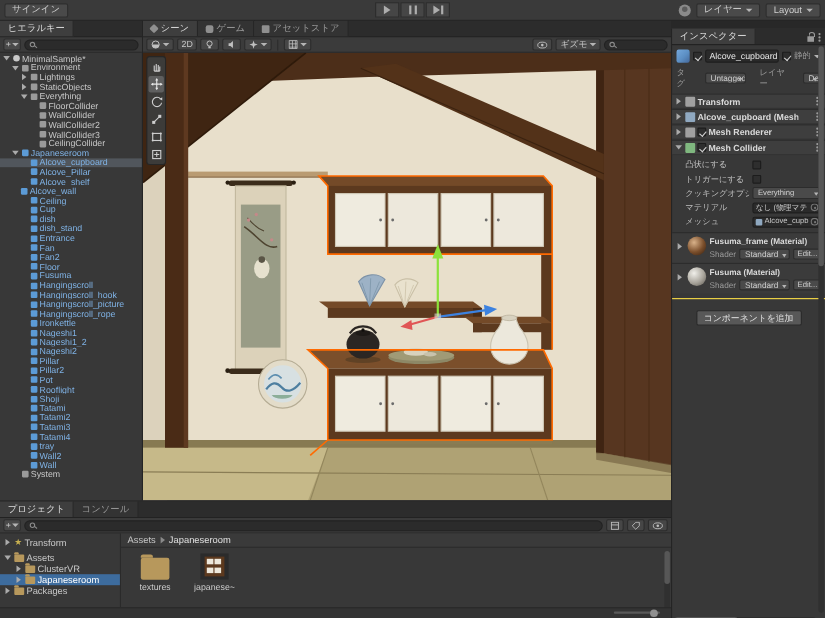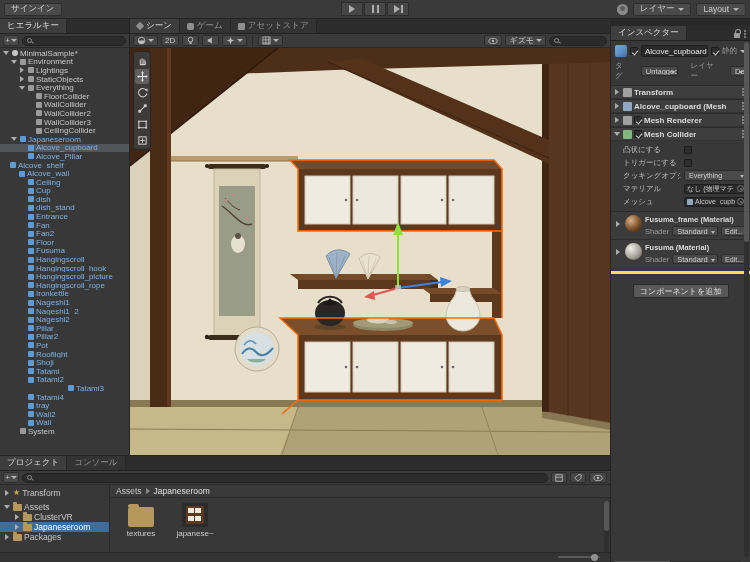--- a/index.html
+++ b/index.html
@@ -92,21 +92,21 @@
   .meshmini { width:6px; height:6px; min-width:6px; background:#8FA8C0; border-radius:1px; }
   .mat { display:flex; align-items:flex-start; gap:3px; border-top:1px solid #2C2C2C; background:#3B3B3B; padding:3px 3px; }
   .sphere { width:17px; height:17px; min-width:17px; border-radius:50%; }
   .sphere.brown { background:radial-gradient(circle at 35% 32%, #D8B189, #7A4E2B 55%, #452A16 88%); }
   .sphere.gray { background:radial-gradient(circle at 35% 32%, #F0EFEA, #A8A49B 55%, #6E6A62 88%); }
   .matright { flex:1; min-width:0; display:flex; flex-direction:column; gap:2px; }
   .matname { font-weight:bold; font-size:7.5px; color:#DADADA; white-space:nowrap; overflow:hidden; }
   .matrow { display:flex; align-items:center; gap:3px; font-size:7.5px; }
   .matrow .dd { flex:1; font-size:7.5px; height:10px; }
   .btn-tiny { height:10px; background:#4A4A4A; border:1px solid #2C2C2C; border-radius:2px; padding:0 3px; font-size:7px; display:inline-flex; align-items:center; color:#CFCFCF; }
-  .addcomp-wrap { display:flex; justify-content:center; padding:10px 0; border-top:3px solid #fde047; margin-top:4px; }
+  .addcomp-wrap { display:flex; justify-content:center; padding:10px 0; border-top:1px solid #fde047; margin-top:4px; }
   .addcomp { width:96px; height:14px; background:#585858; border:1px solid #2A2A2A; border-radius:2px; color:#E0E0E0; font-size:8px; display:flex; align-items:center; justify-content:center; }
   .vscroll { position:absolute; right:1px; top:16px; width:5px; bottom:12px; background:#303030; border-radius:3px; }
   .vthumb { width:5px; height:200px; background:#575757; border-radius:3px; }
   .hscroll { position:absolute; left:2px; right:8px; bottom:2px; height:6px; background:#2E2E2E; border-radius:3px; }
   .hthumb { width:58px; height:6px; background:#575757; border-radius:3px; }
 
   
   #project { position:absolute; left:0; top:455px; width:610px; height:107px; background:#383838; border-top:1px solid #242424; }
   #proj-body { position:absolute; top:29px; bottom:10px; left:0; right:0; display:flex; }
   #proj-tree { width:110px; border-right:1px solid #2A2A2A; padding-top:3px; }
@@ -236,21 +236,21 @@
       <div class="trow sel" style="padding-left: 18px;">
         <span class="tarr noarrow"></span>
         <span class="tico prefab"></span>
         <span class="tlbl blue">Alcove_cupboard</span>
       </div>
       <div class="trow" style="padding-left: 18px;">
         <span class="tarr noarrow"></span>
         <span class="tico prefab"></span>
         <span class="tlbl blue">Alcove_Pillar</span>
       </div>
-      <div class="trow" style="">
+      <div class="trow" style="padding-left: 18px;">
         <span class="tarr noarrow"></span>
         <span class="tico prefab"></span>
         <span class="tlbl blue">Alcove_shelf</span>
       </div>
       <div class="trow" style="padding-left: 9px;">
         <span class="tarr noarrow"></span>
         <span class="tico prefab"></span>
         <span class="tlbl blue">Alcove_wall</span>
       </div>
       <div class="trow" style="padding-left: 18px;">
@@ -366,21 +366,21 @@
       <div class="trow" style="padding-left: 18px;">
         <span class="tarr noarrow"></span>
         <span class="tico prefab"></span>
         <span class="tlbl blue">Tatami</span>
       </div>
       <div class="trow" style="padding-left: 18px;">
         <span class="tarr noarrow"></span>
         <span class="tico prefab"></span>
         <span class="tlbl blue">Tatami2</span>
       </div>
-      <div class="trow" style="padding-left: 18px; margin-left: 40px;">
+      <div class="trow" style="padding-left: 18px;">
         <span class="tarr noarrow"></span>
         <span class="tico prefab"></span>
         <span class="tlbl blue">Tatami3</span>
       </div>
       <div class="trow" style="padding-left: 18px;">
         <span class="tarr noarrow"></span>
         <span class="tico prefab"></span>
         <span class="tlbl blue">Tatami4</span>
       </div>
       <div class="trow" style="padding-left: 18px;">

